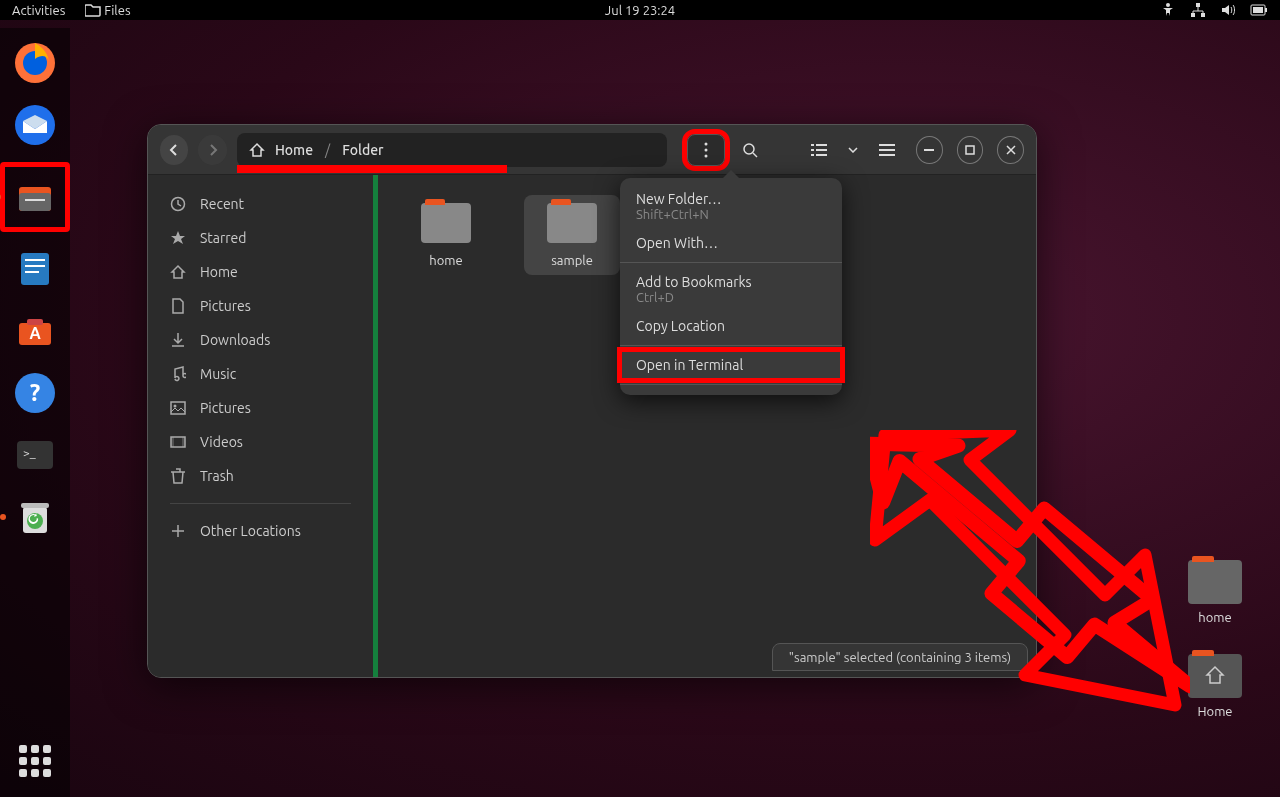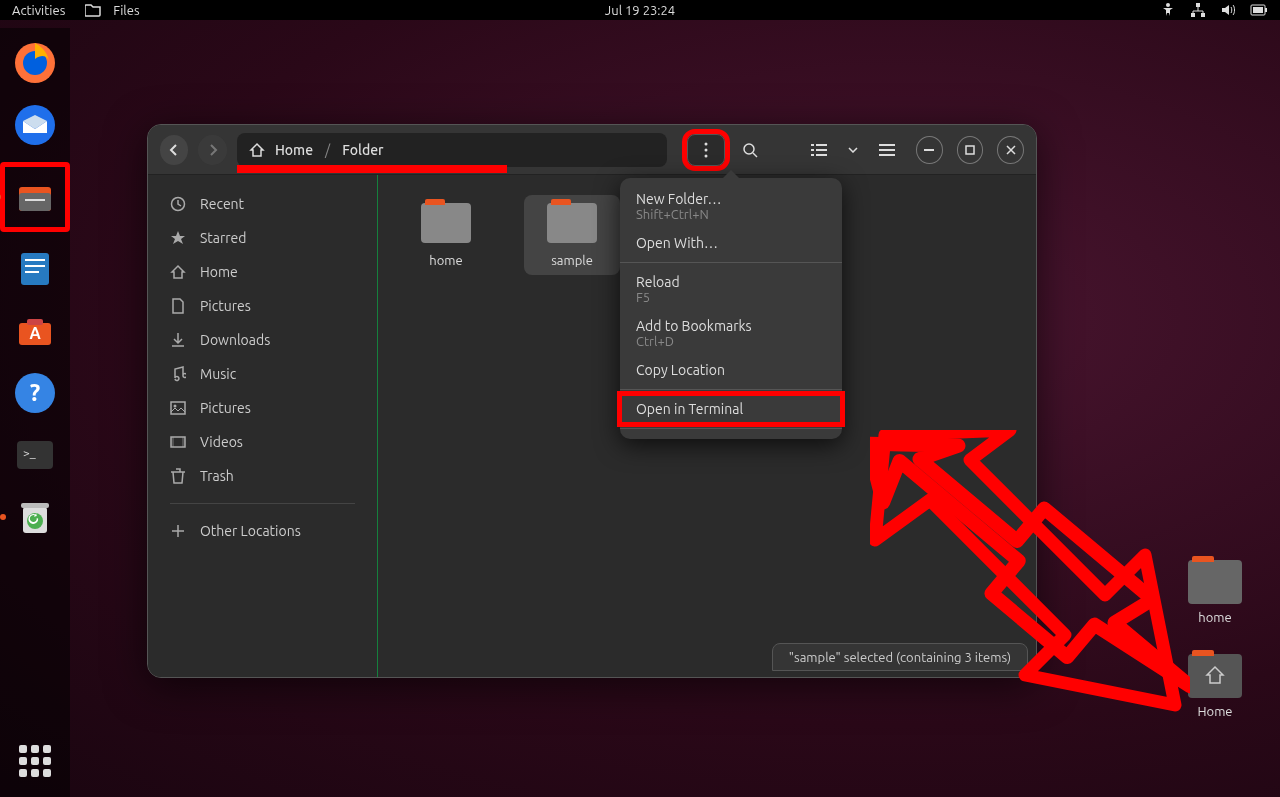--- a/index.html
+++ b/index.html
@@ -1,21 +1,21 @@
 <!DOCTYPE html>
 <html><head>
 <meta charset="utf-8">
 <style>
 * { margin: 0; padding: 0; box-sizing: border-box; font-family: Ubuntu, "Segoe UI", sans-serif; }
 body { width: 1280px; height: 797px; background: radial-gradient(ellipse at 70% 40%, #4a1530 0%, #2a0818 60%, #1a0510 100%); overflow: hidden; position: relative; }
 
 
 .topbar { height: 20px; background: #000; color: #ddd; display: flex; align-items: center; padding: 0 12px; font-size: 13px; position: relative; }
 .topbar .left { display: flex; gap: 20px; align-items: center; }
-.topbar .left .files { display: flex; align-items: center; gap: 12px; }
+.topbar .left .files { display: flex; align-items: center; gap: 3px; }
 .topbar .center { position: absolute; left: 50%; transform: translateX(-50%); }
 .topbar .right { margin-left: auto; display: flex; gap: 14px; align-items: center; }
 .topbar svg { fill: #ddd; }
 
 
 .dock { position: absolute; left: 0; top: 28px; bottom: 0; width: 70px; background: rgba(0,0,0,0.5); display: flex; flex-direction: column; align-items: center; padding-top: 10px; gap: 12px; }
 .dock-item { width: 50px; height: 50px; border-radius: 10px; display: flex; align-items: center; justify-content: center; position: relative; }
 .dock-item.active::before { content: ""; position: absolute; left: -10px; width: 6px; height: 6px; background: #e95420; border-radius: 50%; }
 .dock-item.highlighted { border: 5px solid red; border-radius: 4px; width: 70px; height: 70px; }
 .dock .apps-btn { margin-top: auto; margin-bottom: 20px; width: 32px; height: 32px; display: grid; grid-template-columns: repeat(3, 1fr); gap: 4px; }
@@ -39,21 +39,21 @@
 .fw-header .pathbar .seg { font-weight: 500; }
 .fw-header .pathbar .sep { color: #888; margin: 0 6px; }
 .fw-header .pathbar .red-underline { position: absolute; bottom: -6px; left: 0; width: 270px; height: 8px; background: red; }
 .fw-header .spacer { flex: 1; }
 .fw-header .menu-btn { width: 40px; height: 32px; border-radius: 8px; border: 1px solid #555; background: #2b2b2b; display: flex; align-items: center; justify-content: center; color: #ddd; position: relative; }
 .fw-header .menu-btn.highlighted { outline: 5px solid red; }
 .fw-header .icon-btn { width: 32px; height: 32px; display: flex; align-items: center; justify-content: center; color: #ddd; }
 .fw-header .win-ctrl { width: 28px; height: 28px; border-radius: 50%; border: 1.5px solid #777; display: flex; align-items: center; justify-content: center; color: #ddd; margin-left: 4px; }
 
 .fw-body { flex: 1; display: flex; }
-.fw-sidebar { width: 230px; background: #2b2b2b; border-right: 1px solid #15803d; padding: 12px 8px; }
+.fw-sidebar { width: 230px; background: #2b2b2b; border-right: 5px solid #15803d; padding: 12px 8px; }
 .fw-sidebar .side-item { display: flex; align-items: center; gap: 14px; padding: 9px 14px; color: #ccc; font-size: 14px; border-radius: 6px; }
 .fw-sidebar .side-item svg { fill: #aaa; }
 .fw-sidebar .divider { height: 1px; background: #444; margin: 10px 14px; }
 
 .fw-content { flex: 1; background: #2b2b2b; padding: 20px; display: flex; gap: 30px; align-items: flex-start; position: relative; }
 .fw-content .file-item { display: flex; flex-direction: column; align-items: center; width: 96px; padding: 8px; border-radius: 8px; color: #ddd; font-size: 13px; }
 .fw-content .file-item.selected { background: #444; }
 .fw-content .file-item .folder-shape { width: 50px; height: 40px; background: #888; border-radius: 4px; position: relative; margin-bottom: 10px; }
 .fw-content .file-item .folder-shape::before { content: ""; position: absolute; top: -4px; left: 4px; width: 20px; height: 6px; background: #e95420; border-radius: 2px 2px 0 0; }
 
@@ -354,24 +354,20 @@
 <div class="dropdown">
   <div class="dd-item">
       <span>New Folder…</span>
       <span class="accel">Shift+Ctrl+N</span>
     </div>
   <div class="dd-item">
       <span>Open With…</span>
     </div>
   <div class="dd-sep"></div>
   <div class="dd-item">
-      <span>Reload</span>
-      <span class="accel">F5</span>
-    </div>
-  <div class="dd-item">
       <span>Add to Bookmarks</span>
       <span class="accel">Ctrl+D</span>
     </div>
   <div class="dd-item">
       <span>Copy Location</span>
     </div>
   <div class="dd-sep"></div>
   <div class="dd-item highlighted">
       <span>Open in Terminal</span>
     </div>

